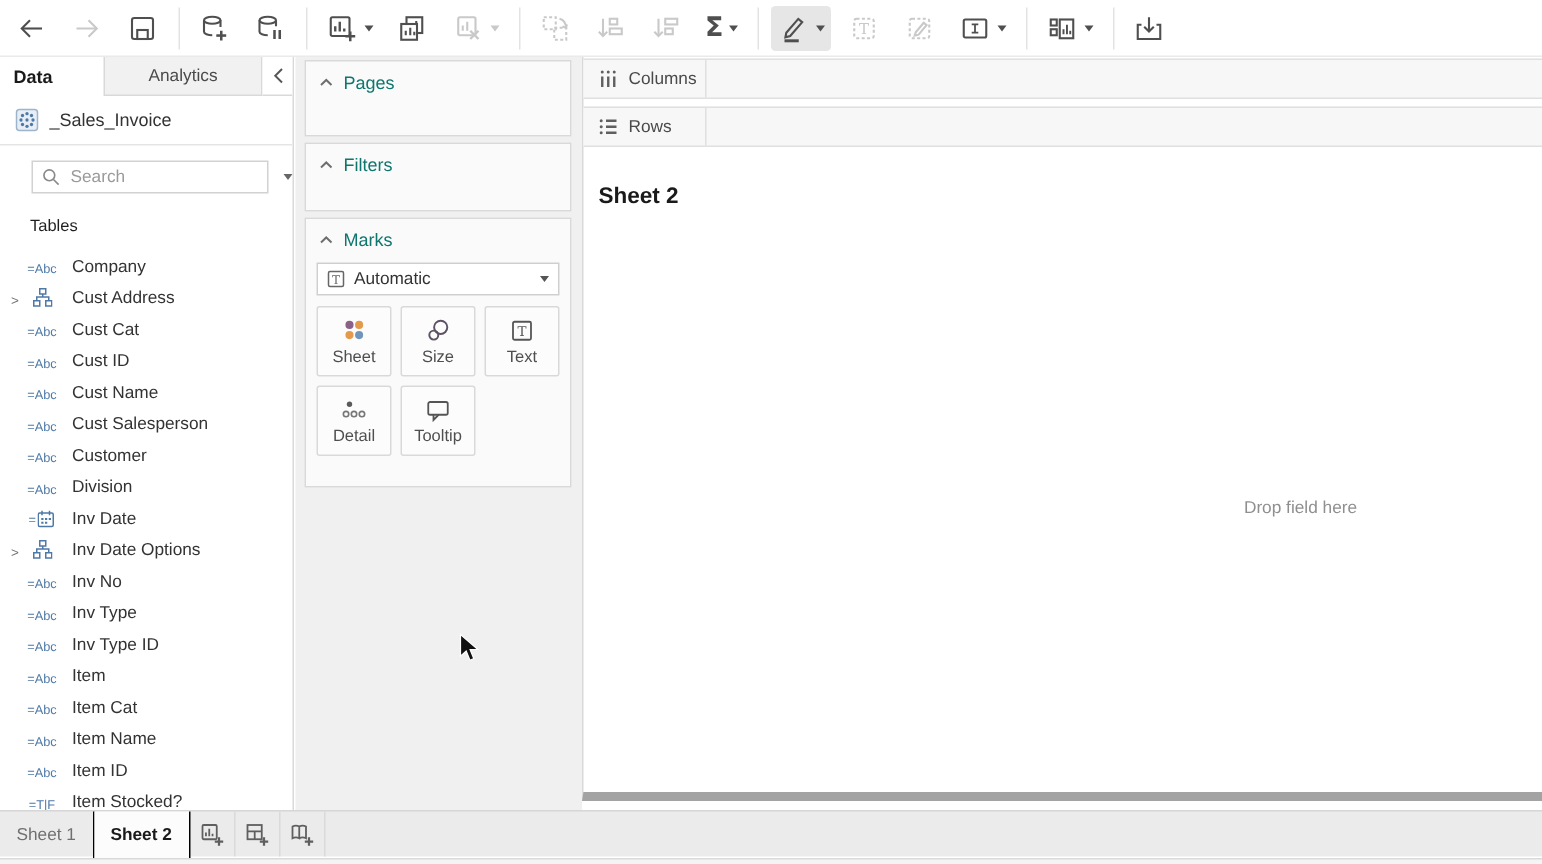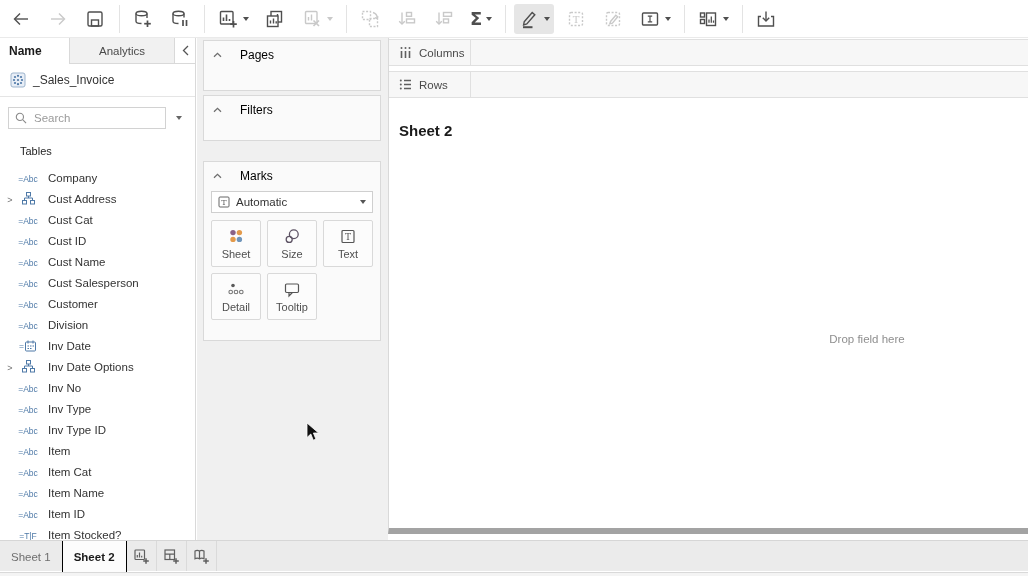--- a/index.html
+++ b/index.html
@@ -27,40 +27,40 @@
                 border-right:1px solid #d9d9d9; overflow:hidden; }
   .dp-tabs { height:26px; display:flex; }
   .dp-tab-active { width:70px; display:flex; align-items:center; padding-left:9px; font-size:12px;
                    font-weight:700; color:#1a1a1a; background:#fff; border-right:1px solid #d9d9d9; }
   .dp-tab-inactive { flex:1; display:flex; align-items:center; justify-content:center; font-size:11.5px;
                      color:#4a4a4a; background:#f1f1f1; border-right:1px solid #d9d9d9; border-bottom:1px solid #d9d9d9; }
   .dp-collapse { width:20px; display:flex; align-items:center; justify-content:center; color:#555;
                  font-size:12px; border-bottom:1px solid #d9d9d9; background:#fff; }
   .dp-source { height:33px; display:flex; align-items:center; gap:7px; padding-left:10px;
                border-bottom:1px solid #e5e5e5; font-size:12px; color:#333; }
-  .dp-search-row { height:42px; display:flex; align-items:center; padding:0 0 0 8px; }
+  .dp-search-row { height:42px; display:flex; align-items:center; padding:0 0 0 8px;justify-content:flex-end; }
   .search-box { width:158px; height:22px; border:1px solid #d2d2d2; background:#fff; display:flex;
                 align-items:center; gap:7px; padding:0 6px; }
   .search-box .ph { font-size:11.5px; color:#9a9a9a; }
   .search-caret { width:0; height:0; border-left:3.5px solid transparent; border-right:3.5px solid transparent;
                   border-top:4.5px solid #666; margin-left:10px; }
   .tables-label { margin:6px 0 6px 20px; font-size:11px; color:#1f1f1f; }
   .field-row { height:21px; display:flex; align-items:flex-end; font-size:11.5px; color:#333; }
   .f-chevron { width:10px; margin-left:5px; color:#707070; font-size:9px; text-align:center; }
   .f-icon { width:26px; display:flex; justify-content:center; align-items:center; color:#4e79a7; }
   .fi-abc { font-size:8.5px; color:#4e79a7; white-space:nowrap; }
   .f-label { margin-left:7px; white-space:nowrap; }
 
   
   .shelf-col { position:absolute; top:38px; left:197px; width:191px; bottom:36px; background:#f0f0f0; }
   .card { position:absolute; left:6px; width:178px; background:#fafafa; border:1px solid #d9d9d9; }
   .card-pages  { top:2px;  height:51px; }
   .card-filter { top:57px; height:46px; }
-  .card-marks  { top:123px; height:180px; }
-  .card-head { display:flex; align-items:center; gap:18px; padding:7px 0 0 9px; font-size:12px; color:#000000; }
+  .card-marks  { top:107px; height:180px; }
+  .card-head { display:flex; align-items:center; gap:7px; padding:7px 0 0 9px; font-size:12px; color:#0f766e; }
   .combobox { margin:8px 7px 0 7px; height:22px; background:#fff; border:1px solid #cfcfcf;
               display:flex; align-items:center; gap:6px; padding:0 6px; font-size:11.5px; color:#333; }
   .combobox .cb-caret { margin-left:auto; width:0; height:0; border-left:3.5px solid transparent;
               border-right:3.5px solid transparent; border-top:4.5px solid #555; }
   .marks-grid { margin:7px; display:grid; grid-template-columns:repeat(3, 1fr); gap:6px; }
   .mark-btn { height:47px; background:#fcfcfc; border:1px solid #d9d9d9; border-radius:2px;
               display:flex; flex-direction:column; align-items:center; justify-content:center; gap:3px;
               font-size:11px; color:#4f4f4f; }
 
   
@@ -230,21 +230,21 @@
         <path d="M6 8.5 H3.5 V18 H18.5 V8.5 H16"></path>
         <path d="M11 3.5 V12.8"></path>
         <path d="M7.8 9.8 L11 13 L14.2 9.8"></path>
       </svg>
   </span>
 </div>
 
 <div class="data-panel">
   <div class="dp-tabs">
     <div class="dp-tab-active">
-      <span>Name</span>
+      <span>Data</span>
     </div>
     <div class="dp-tab-inactive">
       <span>Analytics</span>
     </div>
     <div class="dp-collapse">
       <svg width="7" height="11" viewBox="0 0 7 11" class="chev-up">
           <path d="M6 1 L1.5 5.5 L6 10" stroke="#555" fill="none" stroke-width="1.3"></path>
         </svg>
     </div>
   </div>

